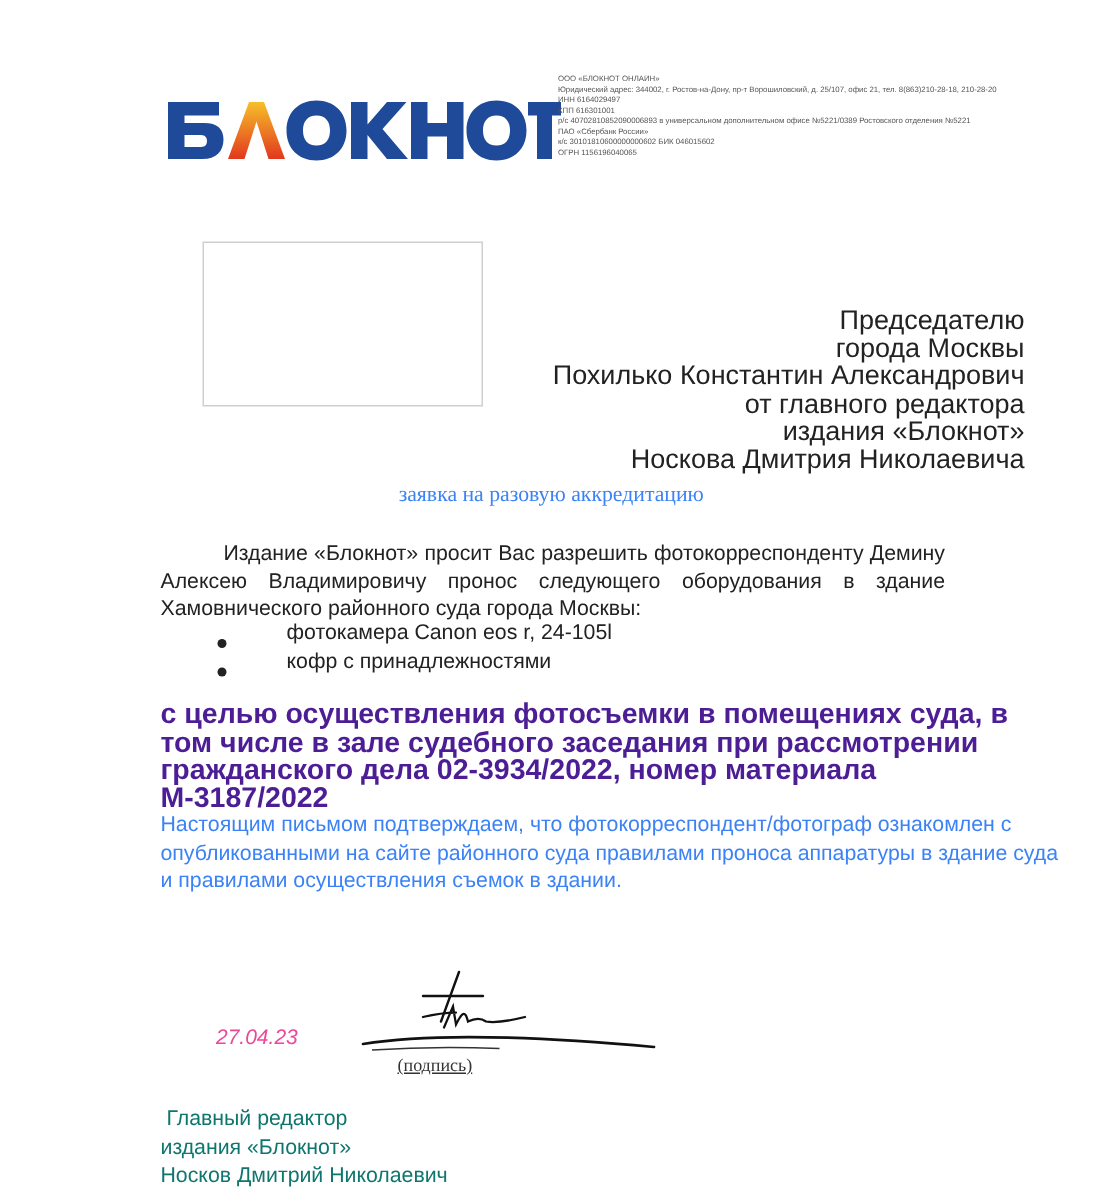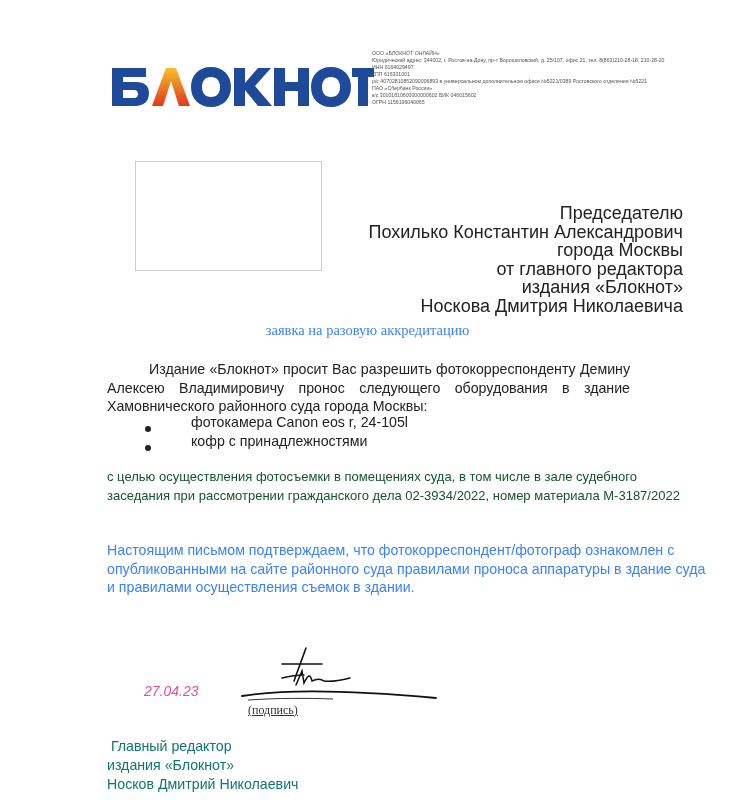--- a/index.html
+++ b/index.html
@@ -27,29 +27,29 @@
   
   #para1 { left: 107px; top: 360px; width: 523px; font-size: 14.2px; line-height: 18.5px; text-align: justify; text-align-last: left; color: #222; }
   #para1 .indent { display: inline-block; width: 42px; }
 
   
   #bullets { left: 145px; top: 413px; font-size: 14.2px; line-height: 19px; color: #222; }
   .bullet-row { display: flex; align-items: flex-end; height: 19px; }
   .bullet-dot { width: 6px; height: 6px; border-radius: 50%; background: #222; margin-right: 40px; margin-left: 0px; }
 
   
-  #para2 { left: 107px; top: 468px; width: 590px; font-size: 13px; line-height: 18.5px; color: #14532d; }
+  #para2 { left: 107px; top: 468px; width: 590px; font-size: 19px; line-height: 18.5px; color: #4c1d95; font-weight: bold; }
   #para3 { left: 107px; top: 541px; width: 600px; font-size: 14.2px; line-height: 18.5px; color: #3b82f6; }
 
   
   #date { left: 144px; top: 683px; font-size: 14px; font-style: italic; color: #ec4899; }
 
   
   #signature { left: 238px; top: 645px; width: 200px; height: 65px; }
-  #sig-caption { left: 248px; top: 703px; font-family: "Liberation Serif", "DejaVu Serif", serif; font-size: 12px; color: #333; text-decoration: underline; }
+  #sig-caption { left: 265px; top: 703px; font-family: "Liberation Serif", "DejaVu Serif", serif; font-size: 12px; color: #333; text-decoration: underline; }
 
   
   #signoff { left: 107px; top: 737px; font-size: 14.2px; line-height: 19px; color: #0f766e; }
 </style>
 </head>
 <body>
 
 <div id="logo" class="abs">
   <svg width="255" height="46" viewBox="0 0 255 46">
     <defs>
@@ -85,22 +85,22 @@
   <div>р/с 40702810852090006893 в универсальном дополнительном офисе №5221/0389 Ростовского отделения №5221</div>
   <div>ПАО «Сбербанк России»</div>
   <div>к/с 30101810600000000602 БИК 046015602</div>
   <div>ОГРН 1156196040065</div>
 </div>
 
 <div id="stamp-box" class="abs"></div>
 
 <div id="addressee" class="abs">
   <div>Председателю</div>
+  <div>города Москвы</div>
   <div>Похилько Константин Александрович</div>
-  <div>города Москвы</div>
   <div>от главного редактора</div>
   <div>издания «Блокнот»</div>
   <div>Носкова Дмитрия Николаевича</div>
 </div>
 
 <div id="doc-title" class="abs">заявка на разовую аккредитацию</div>
 
 <div id="para1" class="abs"><span class="indent"></span><span>Издание «Блокнот» просит Вас разрешить фотокорреспонденту Демину Алексею Владимировичу пронос следующего оборудования в здание Хамовнического районного суда города Москвы:</span></div>
 
 <div id="bullets" class="abs">

